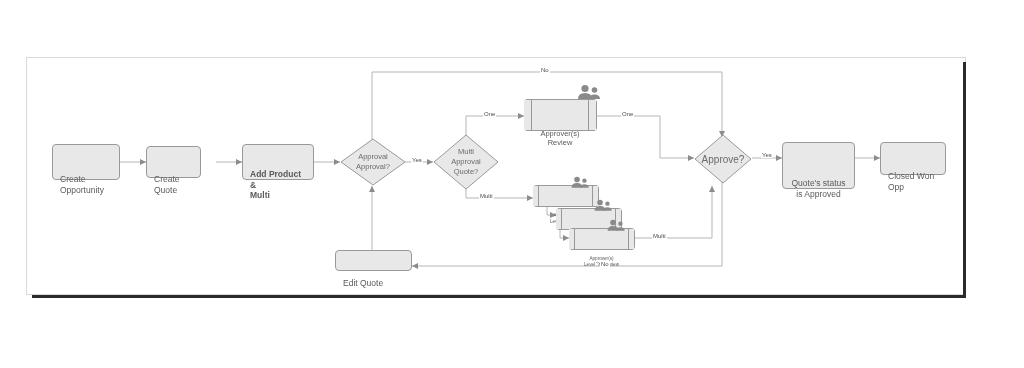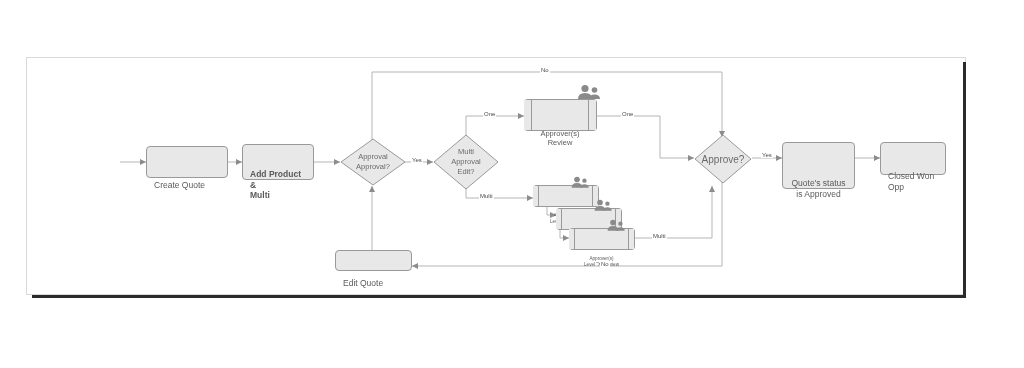--- a/index.html
+++ b/index.html
@@ -50,22 +50,28 @@
       <path d="M547,205 L547,215 L556,215"></path>
       <path d="M560,223 L560,238 L569,238"></path>
       <path d="M634,238 L712,238 L712,186"></path>
       <path d="M752,158 L782,158"></path>
       <path d="M855,158 L880,158"></path>
       <path d="M722,180 L722,266 L412,266"></path>
       <path d="M372,250 L372,186"></path>
     </g>
   </svg>
 
-
-  <div class="node proc" style="left:146px;top:146px;width:82px;height:32px;">
+  <div class="node proc" style="left:52px;top:144px;width:68px;height:36px;">
+    <div class="txt">
+      <div>Create</div>
+      <div>Opportunity</div>
+    </div>
+  </div>
+
+  <div class="node proc" style="left:146px;top:146px;width:55px;height:32px;">
     <div class="txt">
       <div>Create Quote</div>
     </div>
   </div>
 
   <div class="node proc" style="left:242px;top:144px;width:72px;height:36px;font-weight:bold;">
     <div class="txt">
       <div>Add Product &amp;</div>
       <div>Multi</div>
     </div>
@@ -84,21 +90,21 @@
   </div>
 
   <div class="diamond" style="left:433px;top:134px;width:66px;height:56px;">
     <svg width="66" height="56">
       <polygon points="33,1 65,28 33,55 1,28" fill="#e8e8e8" stroke="#999" stroke-width="1"></polygon>
     </svg>
     <div class="dlabel">
       <div>
         <div>Multi</div>
         <div>Approval</div>
-        <div>Edit?</div>
+        <div>Quote?</div>
       </div>
     </div>
   </div>
 
   <div class="node proc subproc" style="left:524px;top:99px;width:73px;height:32px;position:absolute;">
     <div class="bar"></div>
     <div class="bar2"></div>
     <div class="txt" style="width:100%;text-align:center;font-size:7.5px;">
       <div>Approver(s)</div>
       <div>Review</div>

